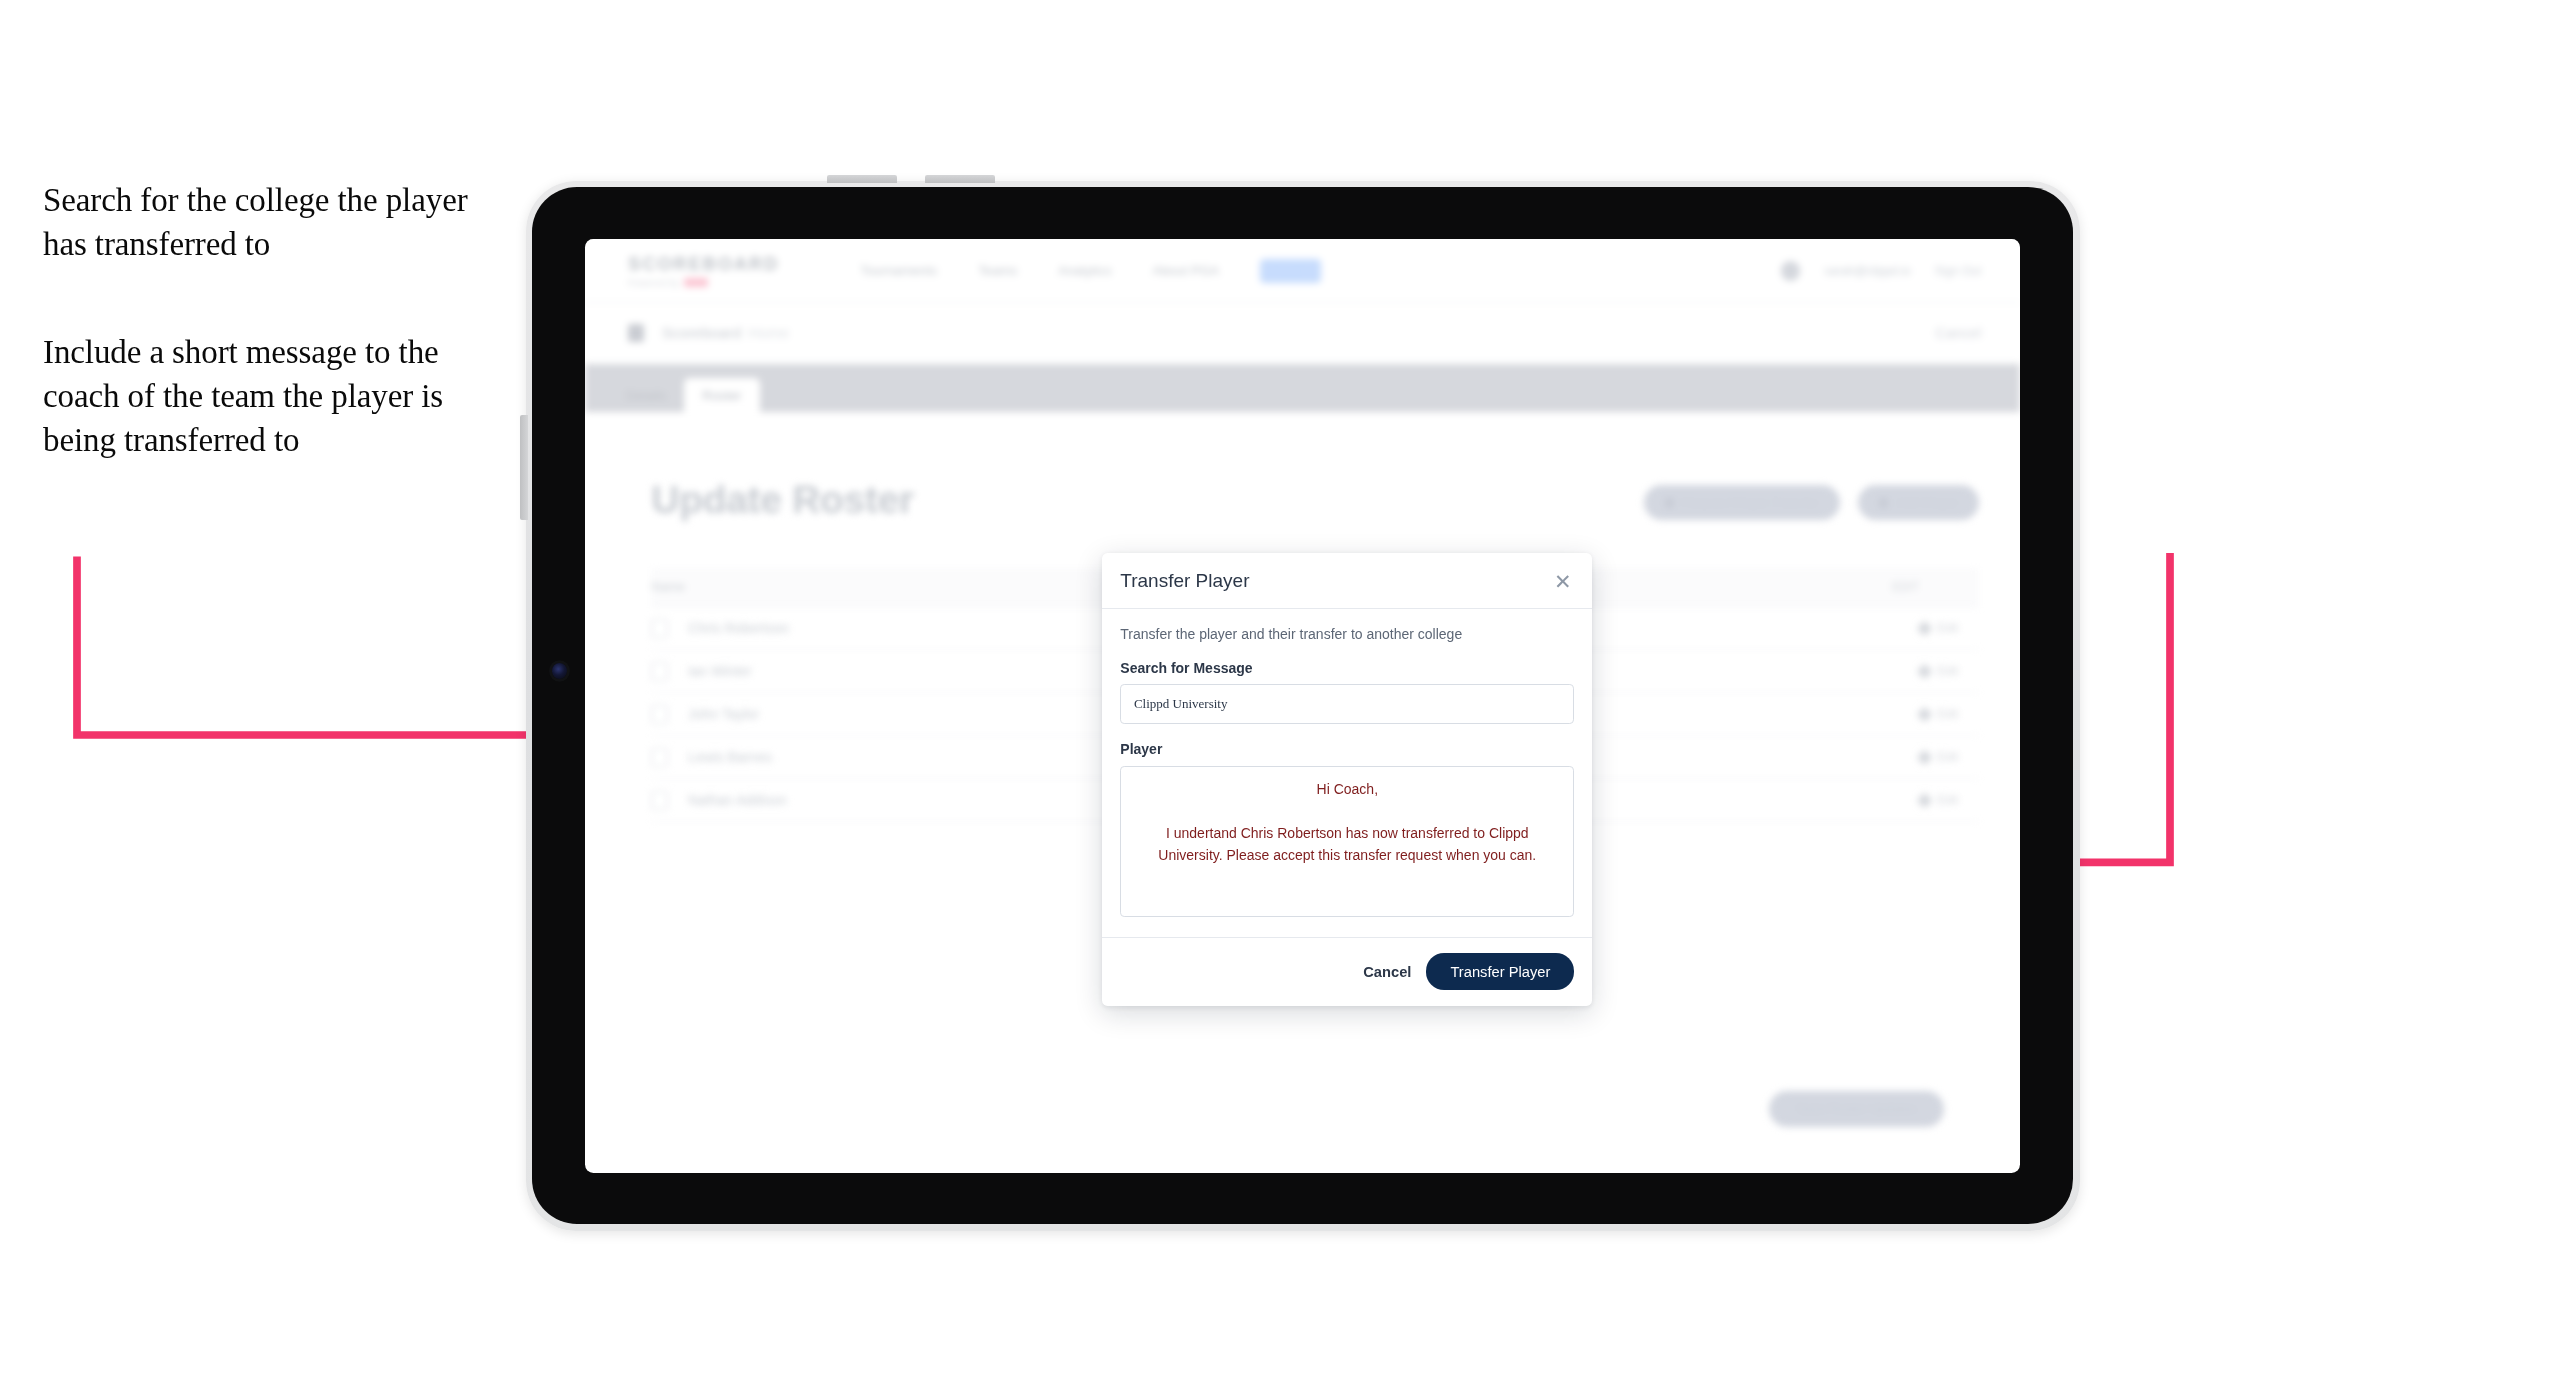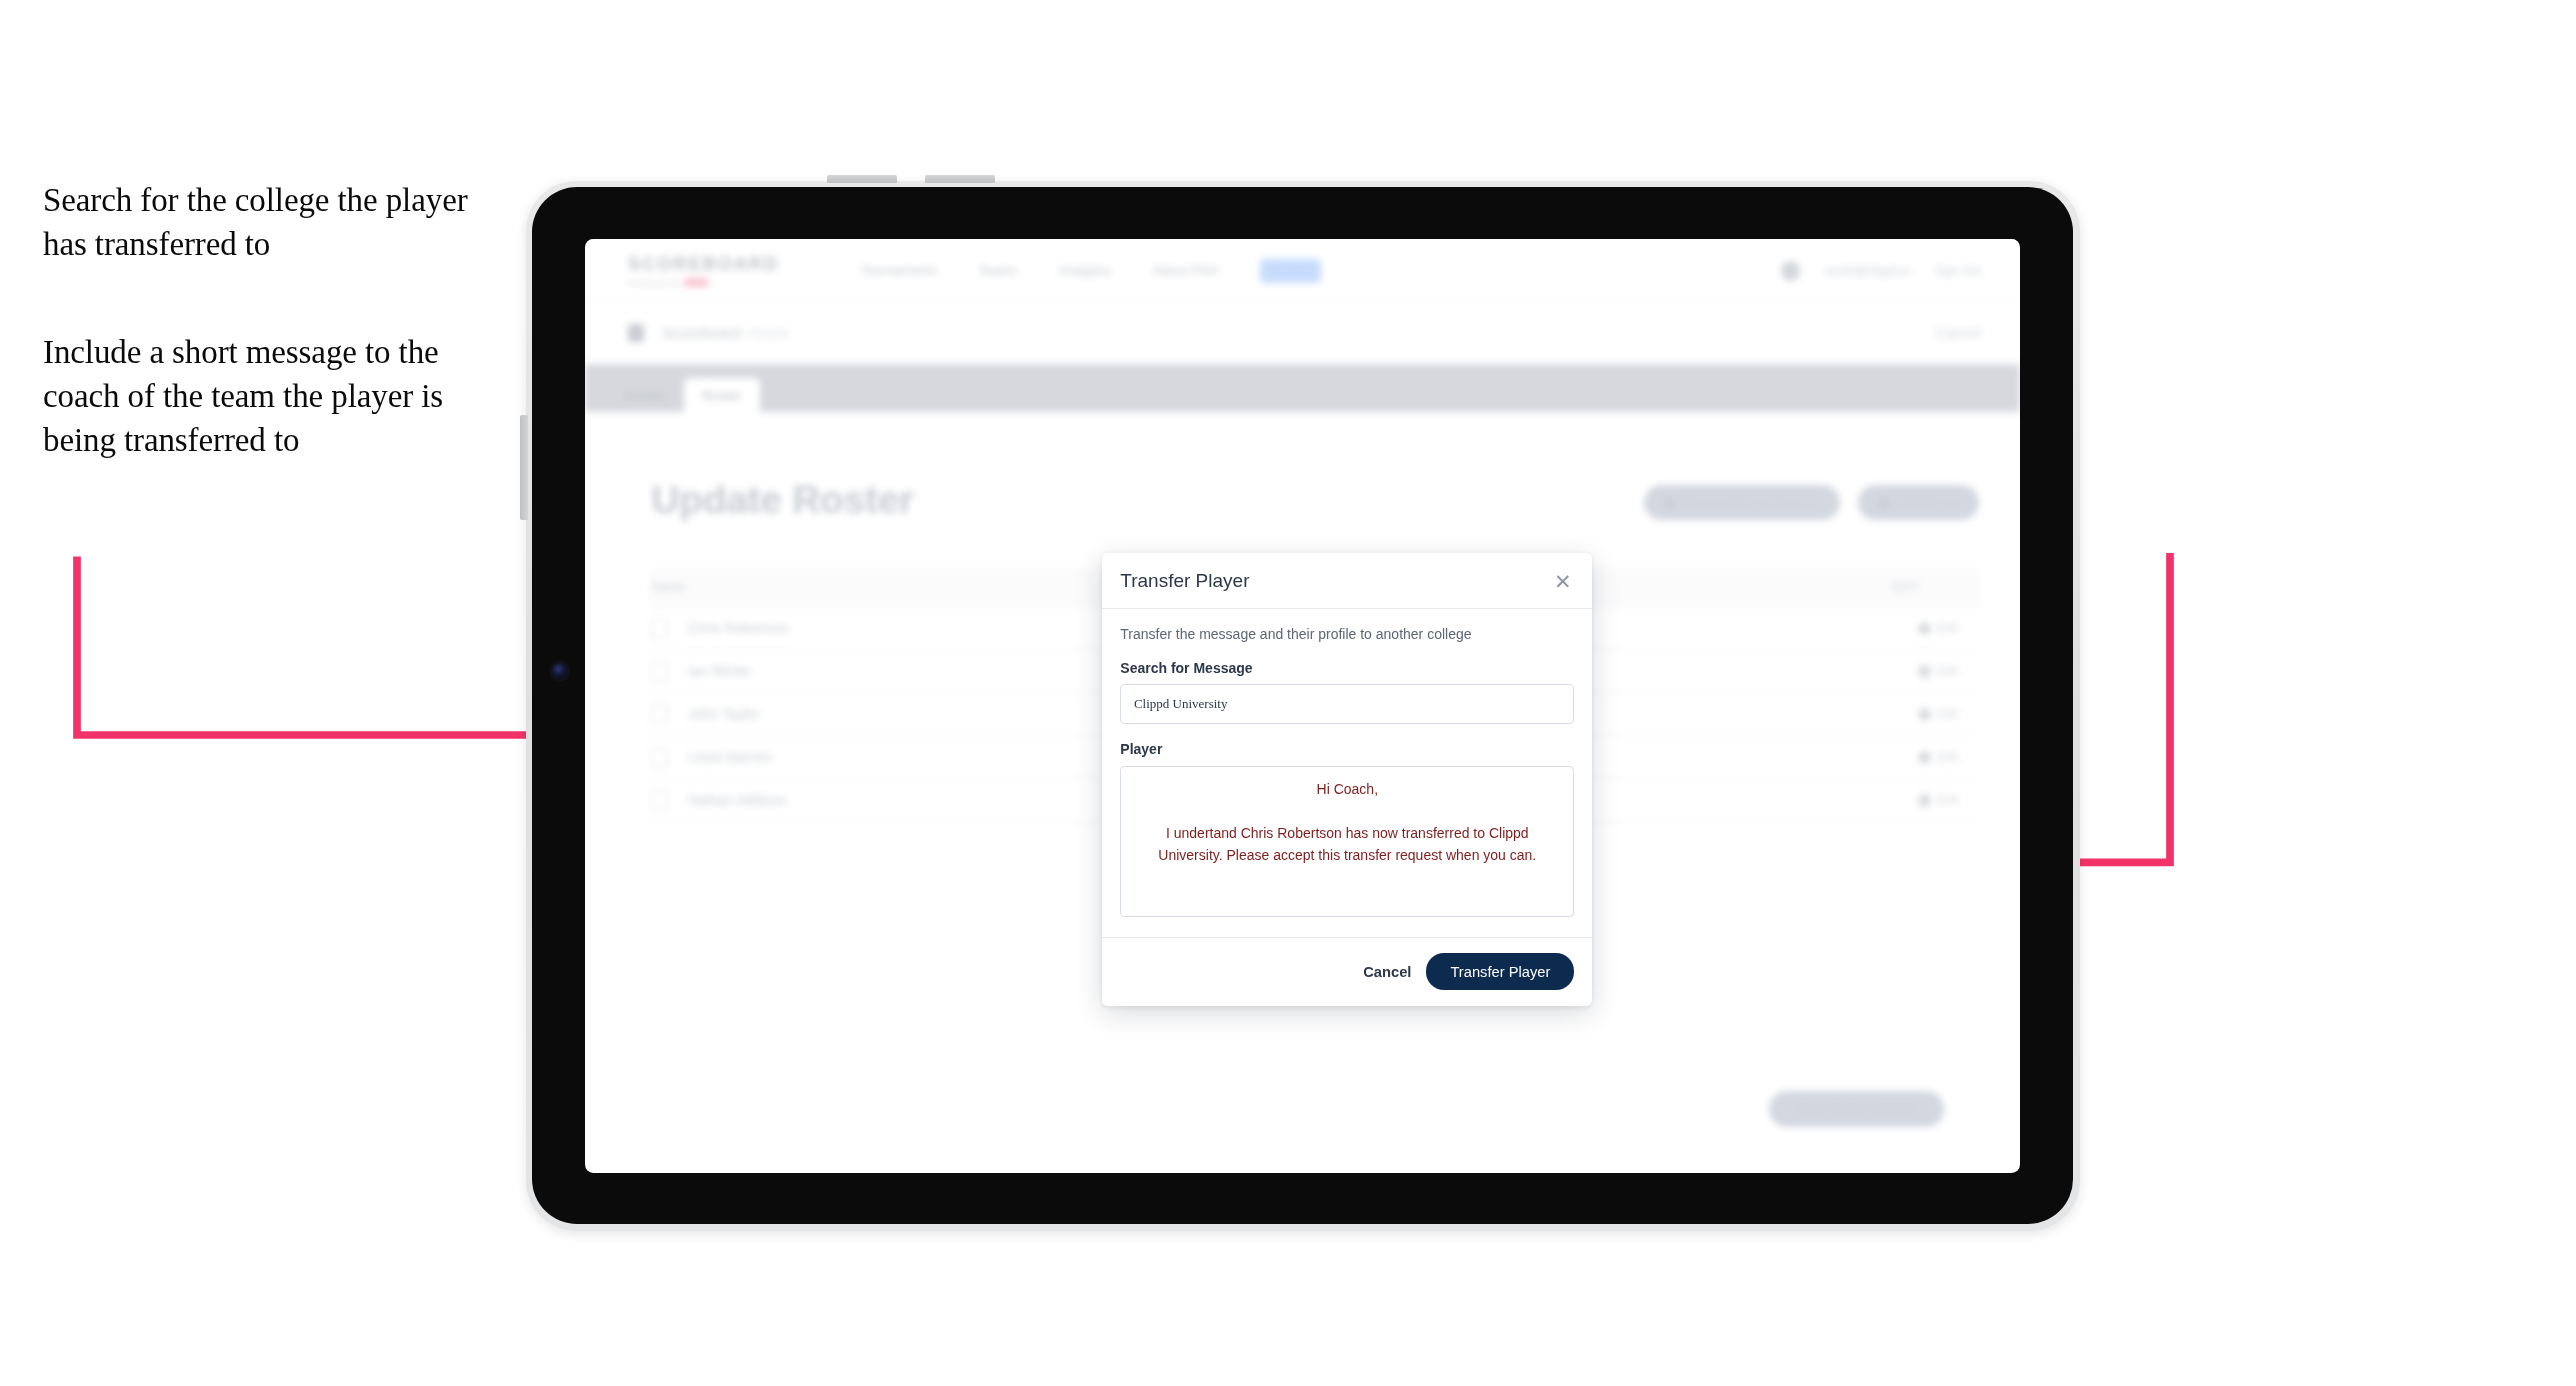--- a/index.html
+++ b/index.html
@@ -328,21 +328,21 @@
 
           <div class="bottom-action">Save Roster Updates</div>
         </div>
 
         <div id="modal">
           <div class="modal-header">
             <span class="modal-title">Transfer Player</span>
             <span class="modal-close">✕</span>
           </div>
           <div class="modal-body">
-            <div class="modal-desc">Transfer the message and their profile to another college</div>
+            <div class="modal-desc">Transfer the player and their transfer to another college</div>
 
             <div class="field-label">Search for Message</div>
             <input class="text-input" type="text" value="Clippd University" style="">
 
             <div class="spacer"></div>
 
             <div class="field-label">Player</div>
             <textarea class="textarea" placeholder="Message" style="">Hi Coach,
 
 I undertand Chris Robertson has now transferred to Clippd University. Please accept this transfer request when you can.</textarea>

